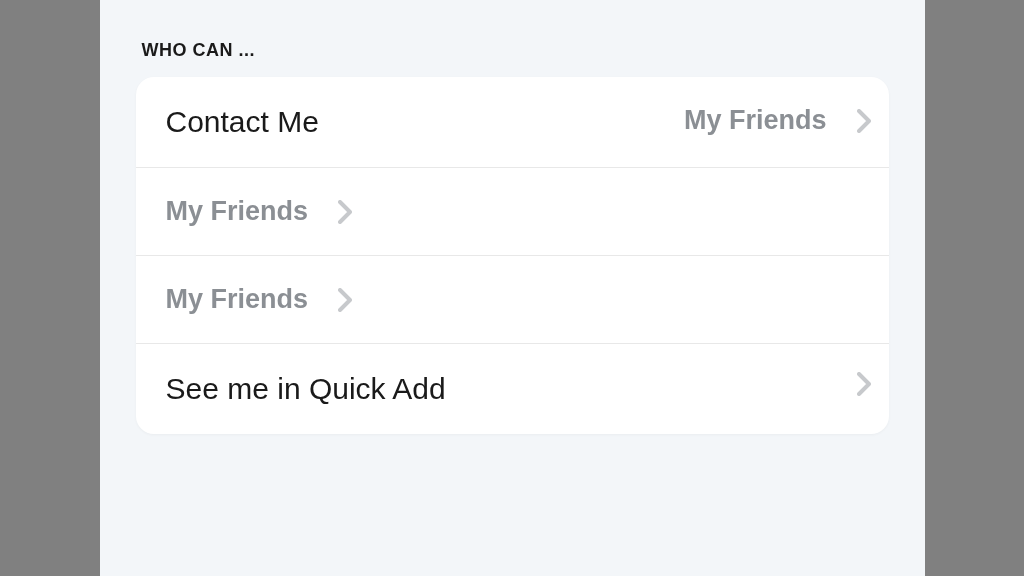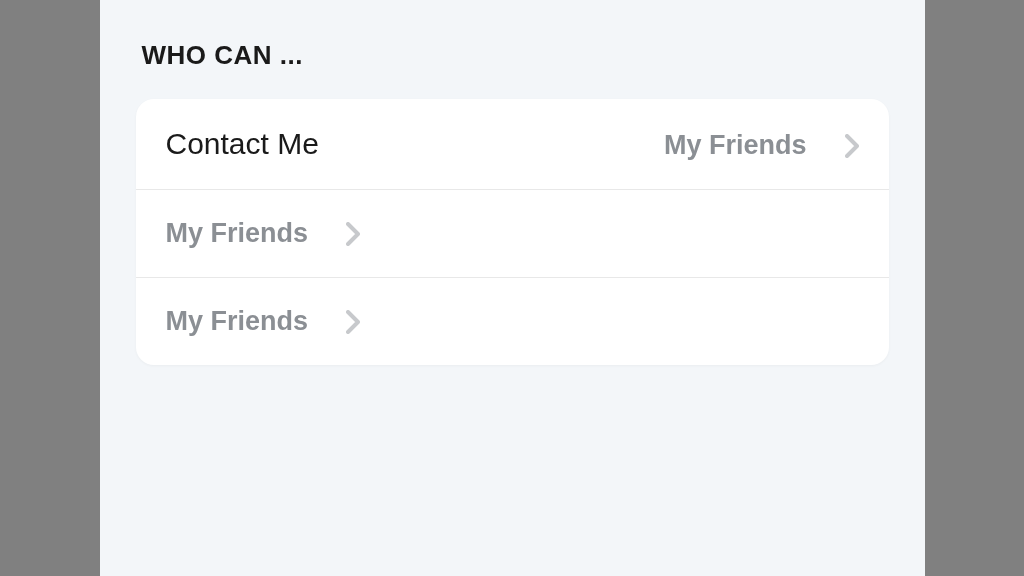--- a/index.html
+++ b/index.html
@@ -16,52 +16,52 @@
       justify-content: center;
       align-items: flex-start;
     }
     .panel {
       width: 825px;
       height: 576px;
       background: #f3f6f9;
       padding: 40px 36px 0 36px;
     }
     .section-header {
-      font-size: 26px;
+      font-size: 18px;
       font-weight: 800;
       letter-spacing: 0.5px;
       color: #1a1a1a;
-      margin-bottom: 28px;
+      margin-bottom: 16px;
       margin-left: 6px;
     }
     .card {
       background: #ffffff;
       border-radius: 18px;
       box-shadow: 0 1px 3px rgba(0,0,0,0.04);
       overflow: hidden;
     }
     .row {
       display: flex;
-      align-items: flex-end;
+      align-items: flex-start;
       justify-content: space-between;
-      padding: 28px 30px 28px 30px;
+      padding: 28px 18px 28px 30px;
       cursor: pointer;
     }
     .row + .row {
       border-top: 1px solid #e8e8e8;
     }
     .row-label {
       font-size: 30px;
       font-weight: 400;
       color: #1a1a1a;
     }
     .row-right {
       display: flex;
       align-items: center;
-      gap: 38px;
+      gap: 30px;
     }
     .row-value {
       font-size: 27px;
       font-weight: 600;
       color: #8b8f94;
     }
     .chevron {
       width: 14px;
       height: 24px;
       flex-shrink: 0;
@@ -104,15 +104,26 @@
       <div class="row-right">
         <div class="row-value">My Friends</div>
         <div class="chevron">
           <svg width="14" height="24" viewBox="0 0 14 24" fill="none">
             <path d="M2 2 L12 12 L2 22" stroke="#c7c9cc" stroke-width="4" stroke-linecap="round" stroke-linejoin="round"></path>
           </svg>
         </div>
       </div>
     </div>
 
+    <div class="row">
+      <div class="row-label">See me in Quick Add</div>
+      <div class="row-right">
+        <div class="row-value"></div>
+        <div class="chevron">
+          <svg width="14" height="24" viewBox="0 0 14 24" fill="none">
+            <path d="M2 2 L12 12 L2 22" stroke="#c7c9cc" stroke-width="4" stroke-linecap="round" stroke-linejoin="round"></path>
+          </svg>
+        </div>
+      </div>
+    </div>
 
   </div>
 </div>
 
 </body></html>

